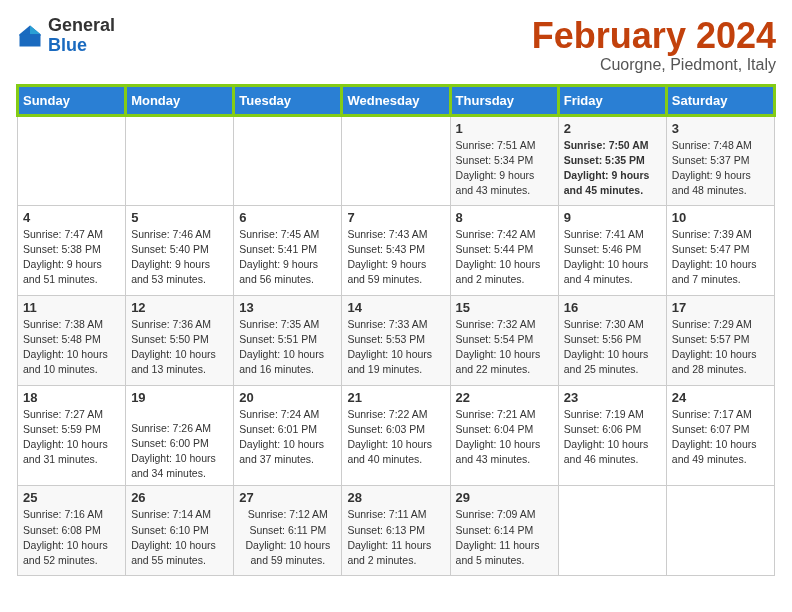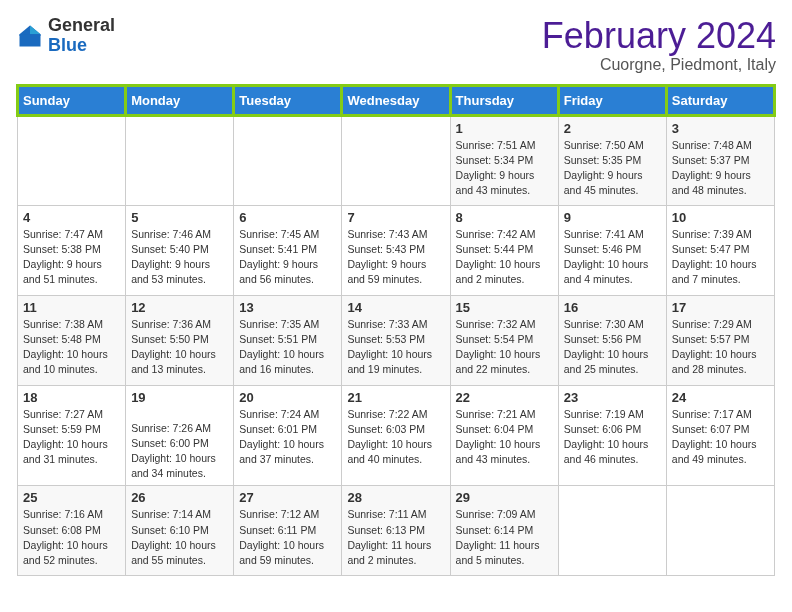--- a/index.html
+++ b/index.html
@@ -30,22 +30,22 @@
     .logo-text .blue { color: #1a6abf; }
     .logo-icon {
       width: 28px;
       height: 28px;
     }
     .title-block {
       text-align: right;
     }
     .month-title {
       font-size: 36px;
-      font-weight: normal;
-      color: #4c1d95;
+      font-weight: bold;
+      color: #c2410c;
       line-height: 1.1;
     }
     .location {
       font-size: 16px;
       color: #555;
     }
     table {
       width: 100%;
       border-collapse: collapse;
       table-layout: fixed;
@@ -127,21 +127,21 @@
         <td class="empty-cell"></td>
         <td>
           <div class="day-number">1</div>
           <div class="day-info" style="white-space: pre-line;">Sunrise: 7:51 AM
 Sunset: 5:34 PM
 Daylight: 9 hours
 and 43 minutes.</div>
         </td>
         <td>
           <div class="day-number">2</div>
-          <div class="day-info" style="white-space: pre-line;">Sunrise: 7:50 AM
+          <div class="day-info" style="white-space: pre-line; font-weight: bold;">Sunrise: 7:50 AM
 Sunset: 5:35 PM
 Daylight: 9 hours
 and 45 minutes.</div>
         </td>
         <td>
           <div class="day-number">3</div>
           <div class="day-info" style="white-space: pre-line;">Sunrise: 7:48 AM
 Sunset: 5:37 PM
 Daylight: 9 hours
 and 48 minutes.</div>
@@ -310,21 +310,21 @@
         </td>
         <td>
           <div class="day-number">26</div>
           <div class="day-info" style="white-space: pre-line;">Sunrise: 7:14 AM
 Sunset: 6:10 PM
 Daylight: 10 hours
 and 55 minutes.</div>
         </td>
         <td>
           <div class="day-number">27</div>
-          <div class="day-info" style="white-space: pre-line;">Sunrise: 7:12 AM
+          <div class="day-info" style="white-space: pre-line; text-align: center;">Sunrise: 7:12 AM
 Sunset: 6:11 PM
 Daylight: 10 hours
 and 59 minutes.</div>
         </td>
         <td>
           <div class="day-number">28</div>
           <div class="day-info" style="white-space: pre-line;">Sunrise: 7:11 AM
 Sunset: 6:13 PM
 Daylight: 11 hours
 and 2 minutes.</div>

